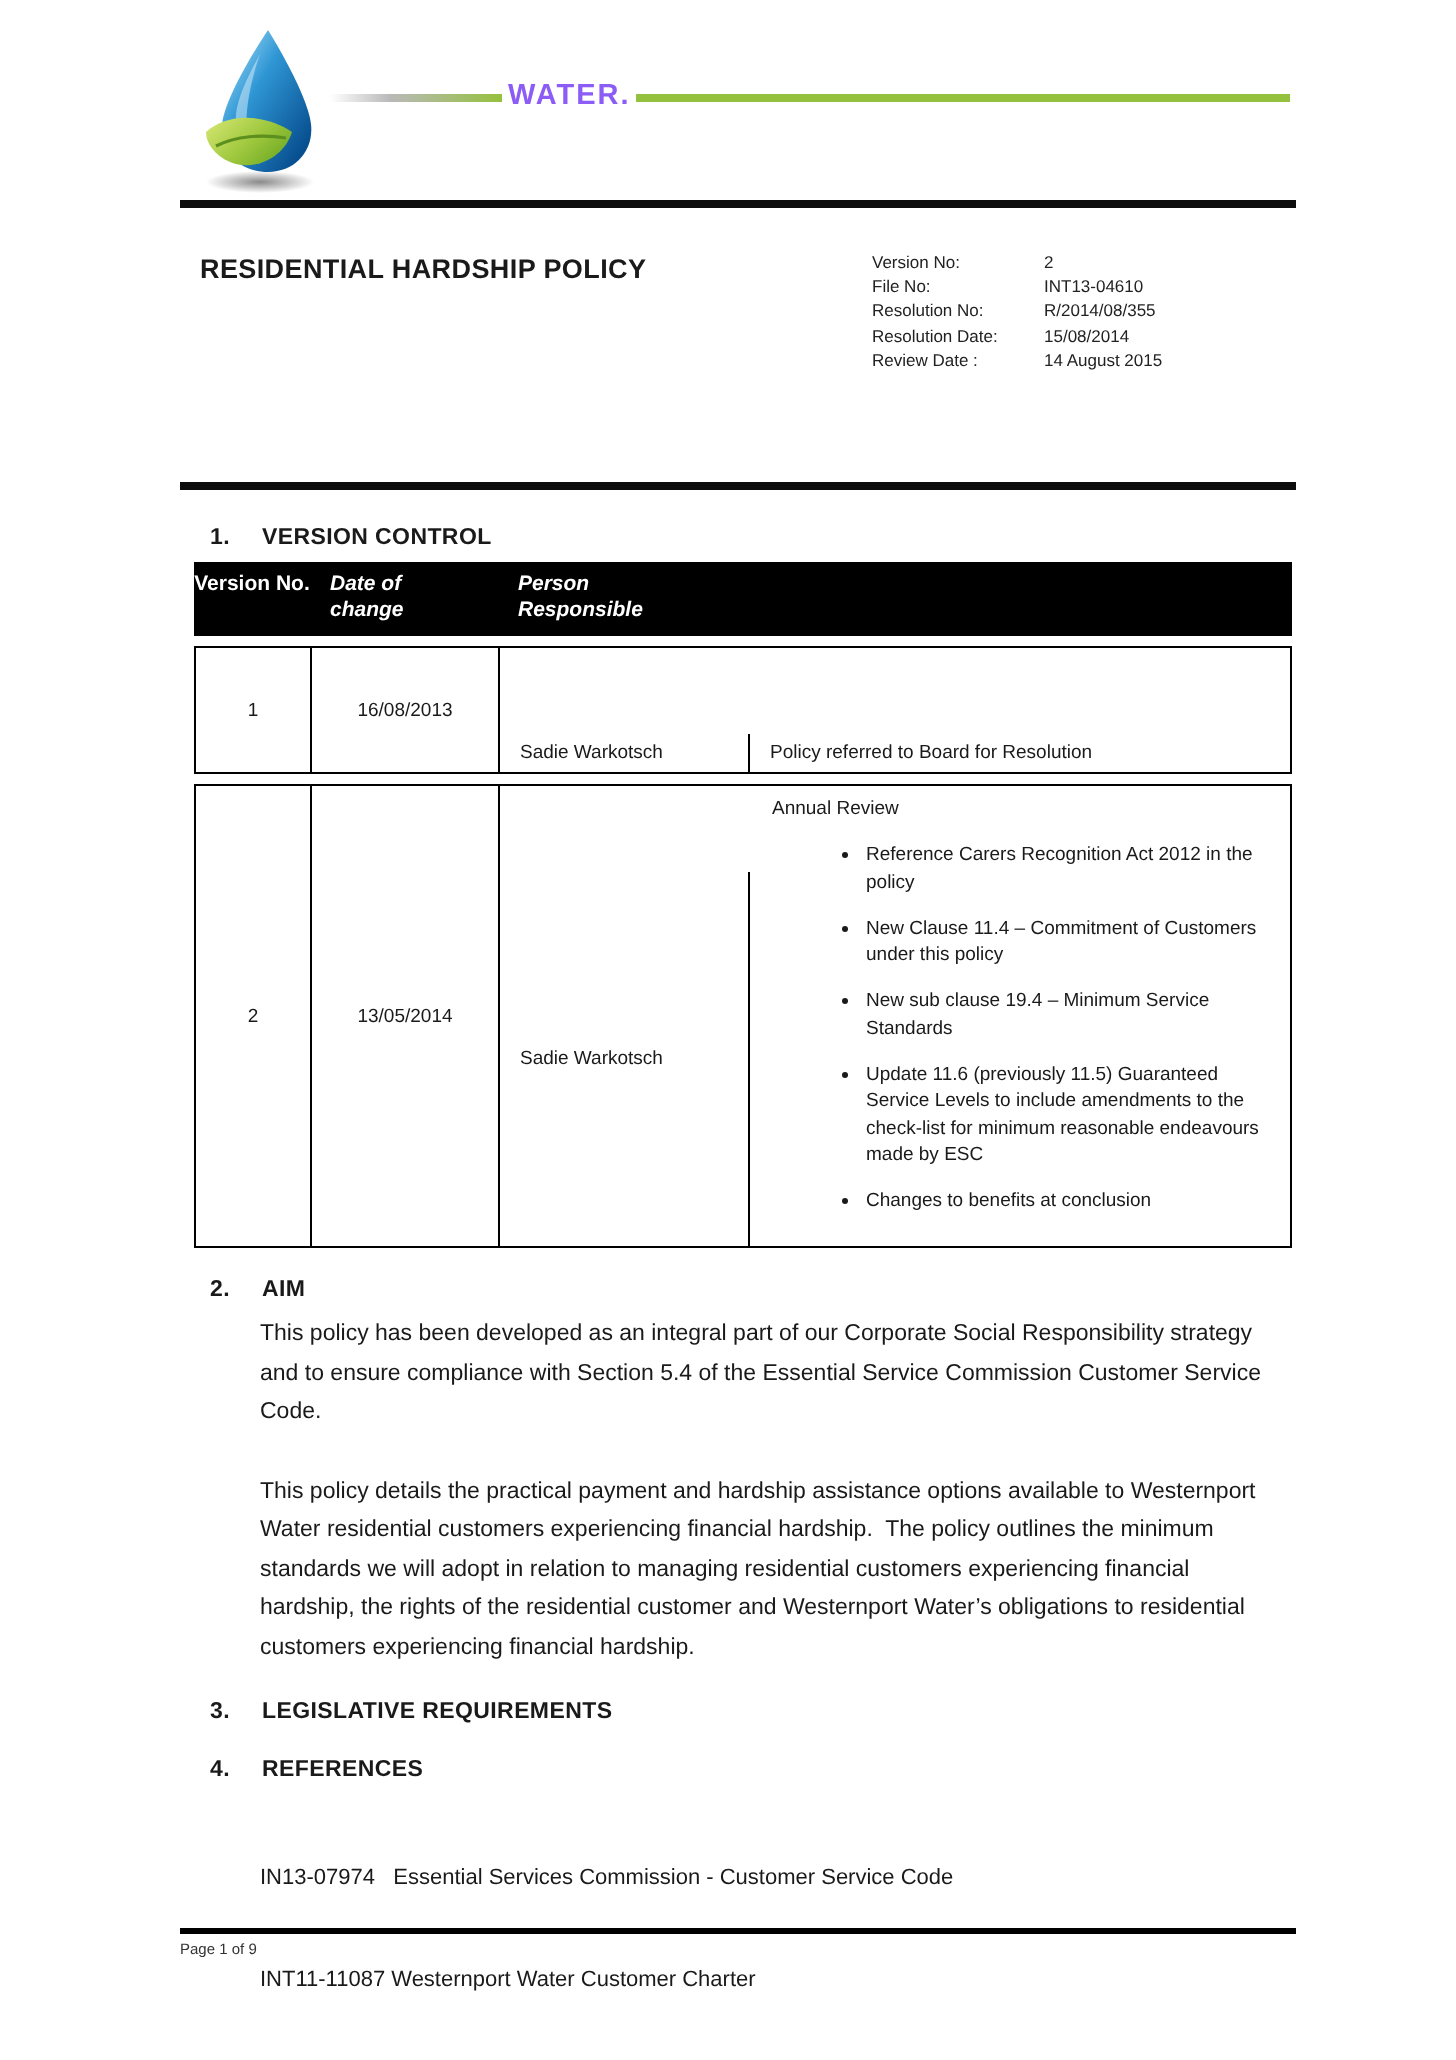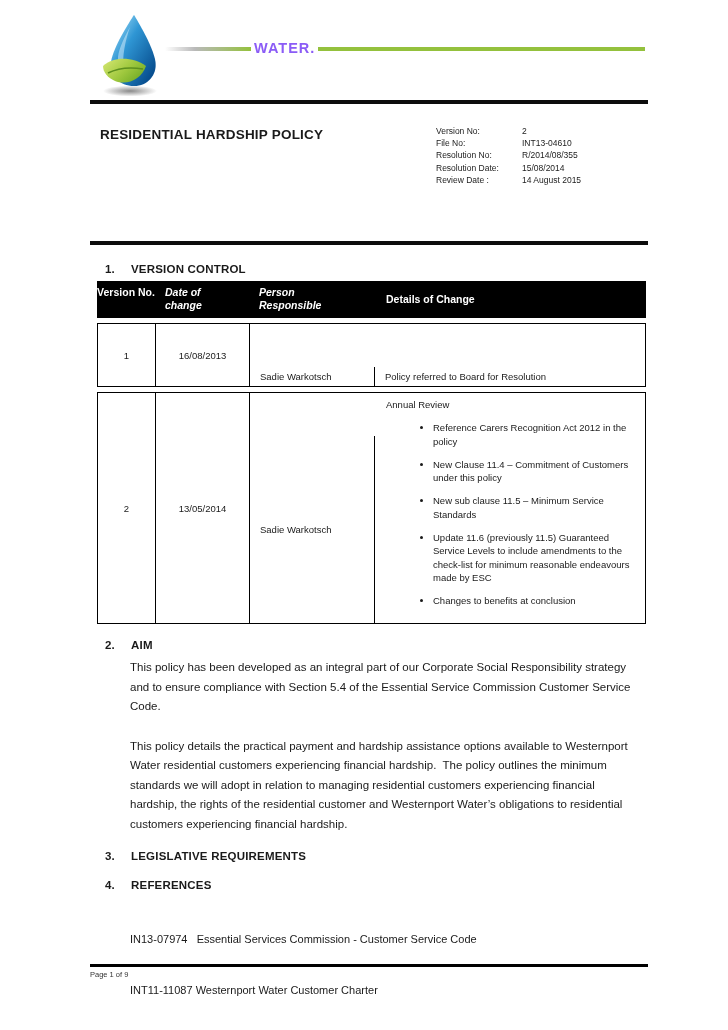--- a/index.html
+++ b/index.html
@@ -137,42 +137,39 @@
     <div class="vt-head">
       <div class="hc col1">
         <span>Version No.</span>
       </div>
       <div class="hc col2">
         <span>Date of change</span>
       </div>
       <div class="hc col3">
         <span>Person Responsible</span>
       </div>
-      <div class="hc col4">
-        <span>Details of Change</span>
-      </div>
     </div>
 
     <div class="vt-row row1">
       <div class="c col1 cell-center">1</div>
       <div class="c col2 cell-center">16/08/2013</div>
       <div class="c col3 cell-left">Sadie Warkotsch</div>
       <div class="c col4 cell-left">Policy referred to Board for Resolution</div>
     </div>
 
     <div class="vt-row row2">
       <div class="c col1 cell-center">2</div>
       <div class="c col2 cell-center">13/05/2014</div>
       <div class="c col3 cell-left">Sadie Warkotsch</div>
       <div class="c col4 details-cell">
         <div>Annual Review</div>
         <ul>
           <li>Reference Carers Recognition Act 2012 in the policy</li>
           <li>New Clause 11.4 – Commitment of Customers under this policy</li>
-          <li>New sub clause 11.5 – Minimum Service Standards</li>
+          <li>New sub clause 19.4 – Minimum Service Standards</li>
           <li>Update 11.6 (previously 11.5) Guaranteed Service Levels to include amendments to the check-list for minimum reasonable endeavours made by ESC</li>
           <li>Changes to benefits at conclusion</li>
         </ul>
       </div>
     </div>
   </div>
 
   <div class="sec-head" style="margin-top:15px">
     <span class="sec-num">2.</span>
     <span>AIM</span>

